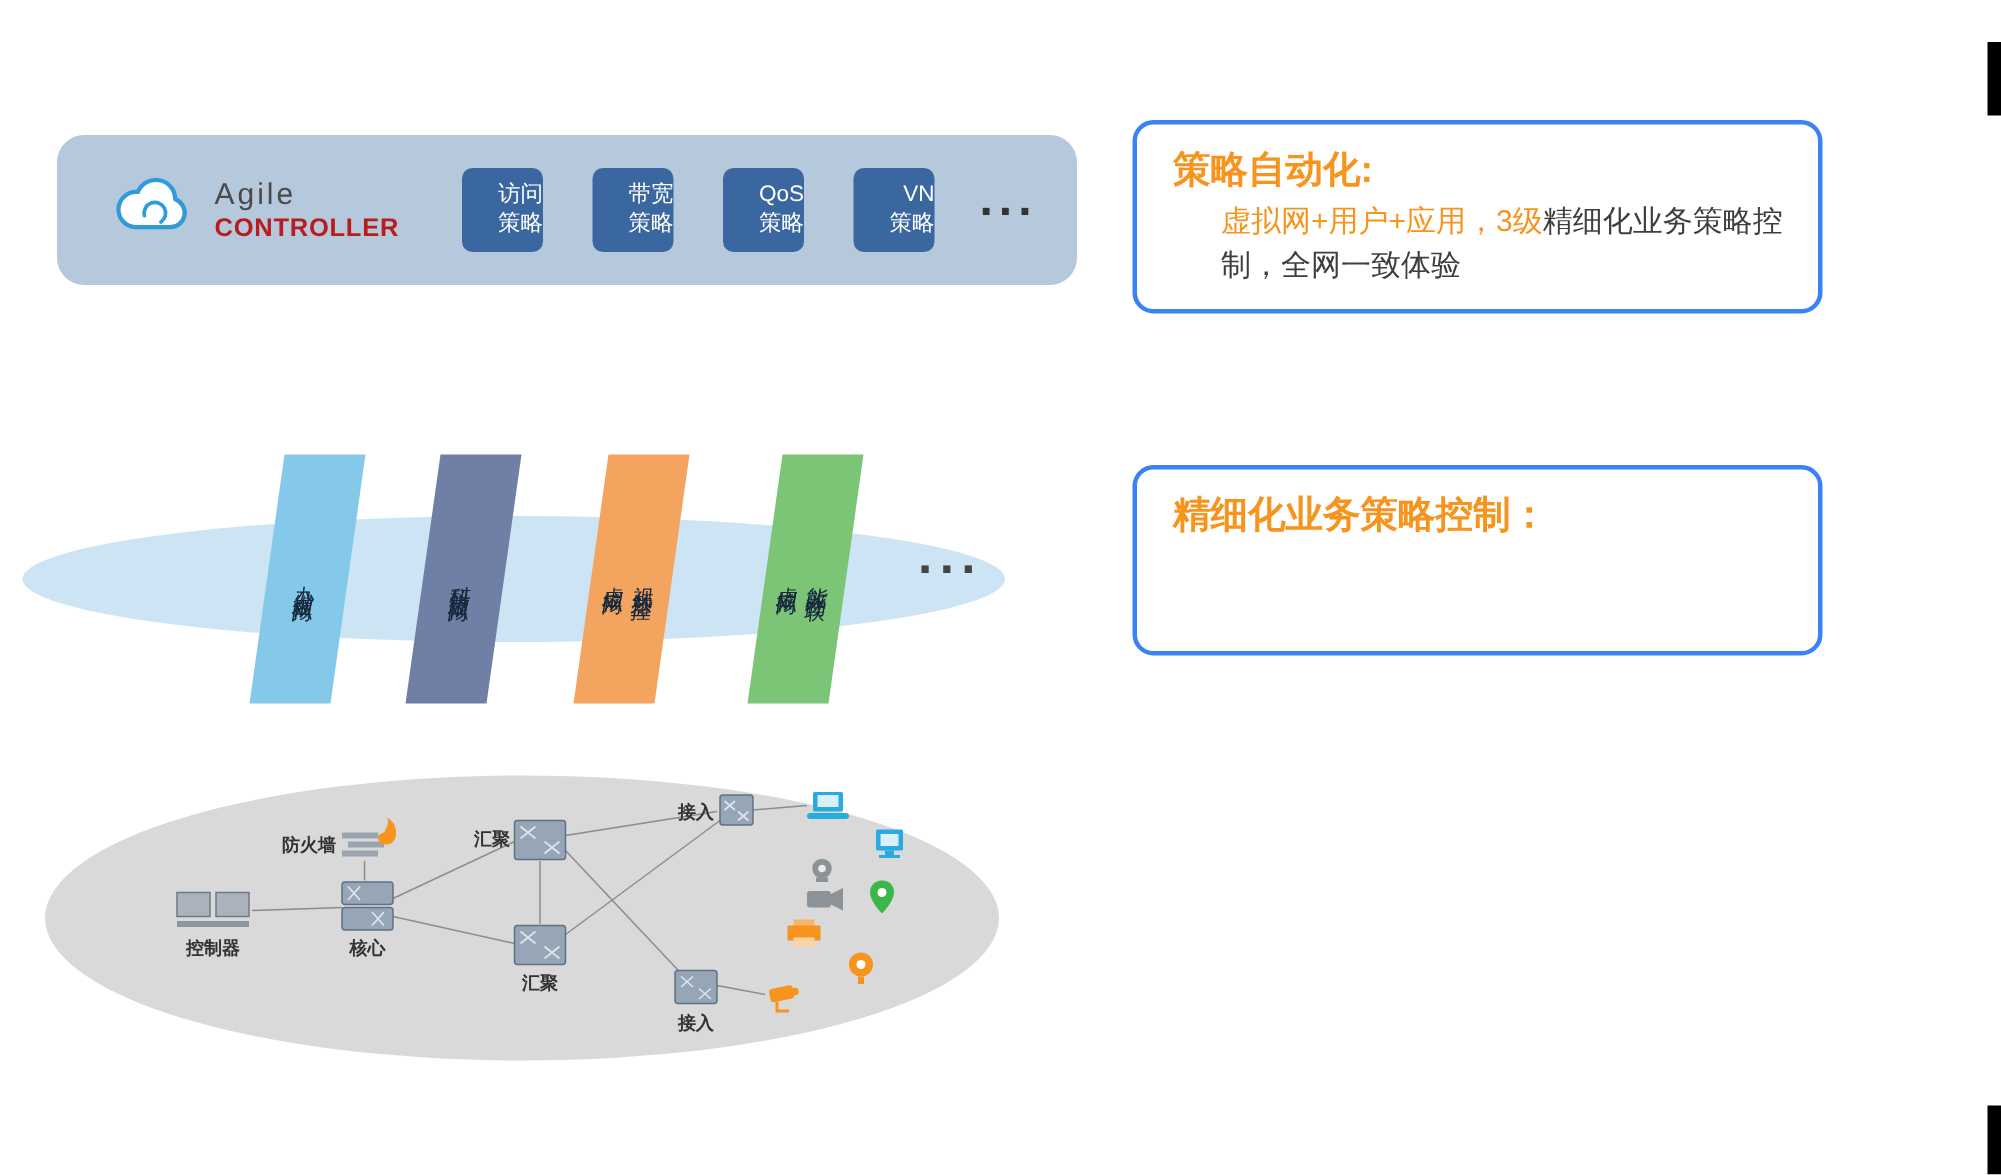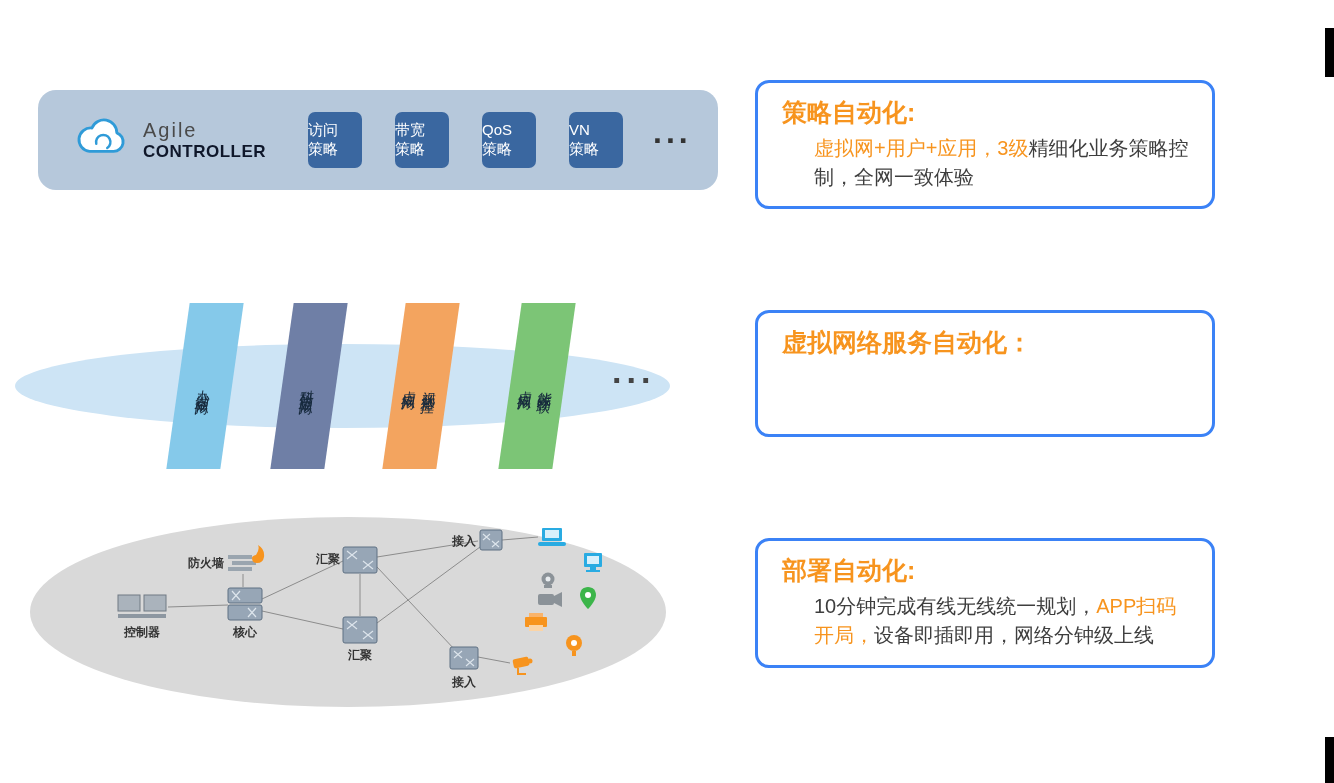--- a/index.html
+++ b/index.html
@@ -10,25 +10,25 @@
 
   
   .controller-bar {
     position:absolute; left:38px; top:90px; width:680px; height:100px;
     background:#B6C8DB; border-radius:18px;
     display:flex; align-items:center; padding-left:35px;
   }
   .logo { display:flex; align-items:center; gap:12px; width:235px; }
   .logo-text { color:#3c3c3c; }
   .logo-line1 { font-size:20px; letter-spacing:2px; color:#4a4a4a; }
-  .logo-line2 { font-size:17px; font-weight:bold; letter-spacing:0.5px; color:#0f172a; }
+  .logo-line2 { font-size:17px; font-weight:bold; letter-spacing:0.5px; color:#b91c1c; }
   .policies { display:flex; gap:33px; }
   .policy-box {
     width:54px; height:56px; background:#3A67A0; border-radius:7px;
-    color:#fff; display:flex; flex-direction:column; align-items:flex-start; justify-content:center;
+    color:#fff; display:flex; flex-direction:column; align-items:flex-end; justify-content:center;
     font-size:15px; line-height:1.25; text-align:center;
   }
   .bar-dots {
     margin-left:30px; font-size:32px; font-weight:bold; color:#333;
     letter-spacing:4px; transform:translateY(-8px);
   }
 
   
   .vn-ellipse {
     position:absolute; left:15px; top:344px; width:655px; height:84px;
@@ -246,23 +246,19 @@
     <text class="topo-label" x="448" y="30" text-anchor="end">接入</text>
     <text class="topo-label" x="436" y="171" text-anchor="middle">接入</text>
   </svg>
 
   <div class="callout callout-1">
     <div class="callout-title">策略自动化:</div>
     <div class="callout-body"><span class="seg-orange">虚拟网+用户+应用，3级</span><span class="seg-dark">精细化业务策略控制，全网一致体验</span></div>
   </div>
 
   <div class="callout callout-2">
-    <div class="callout-title">虚拟网络服务自动化：</div>
-  </div>
-
-  <div class="callout callout-3">
-    <div class="callout-title">部署自动化:</div>
-    <div class="callout-body"><span class="seg-dark">10分钟完成有线无线统一规划，</span><span class="seg-orange">APP扫码开局，</span><span class="seg-dark">设备即插即用，网络分钟级上线</span></div>
-  </div>
+    <div class="callout-title">精细化业务策略控制：</div>
+  </div>
+
 
   <div class="edge-bar edge-bar-top"></div>
   <div class="edge-bar edge-bar-bottom"></div>
 </div>
 
 </body></html>

